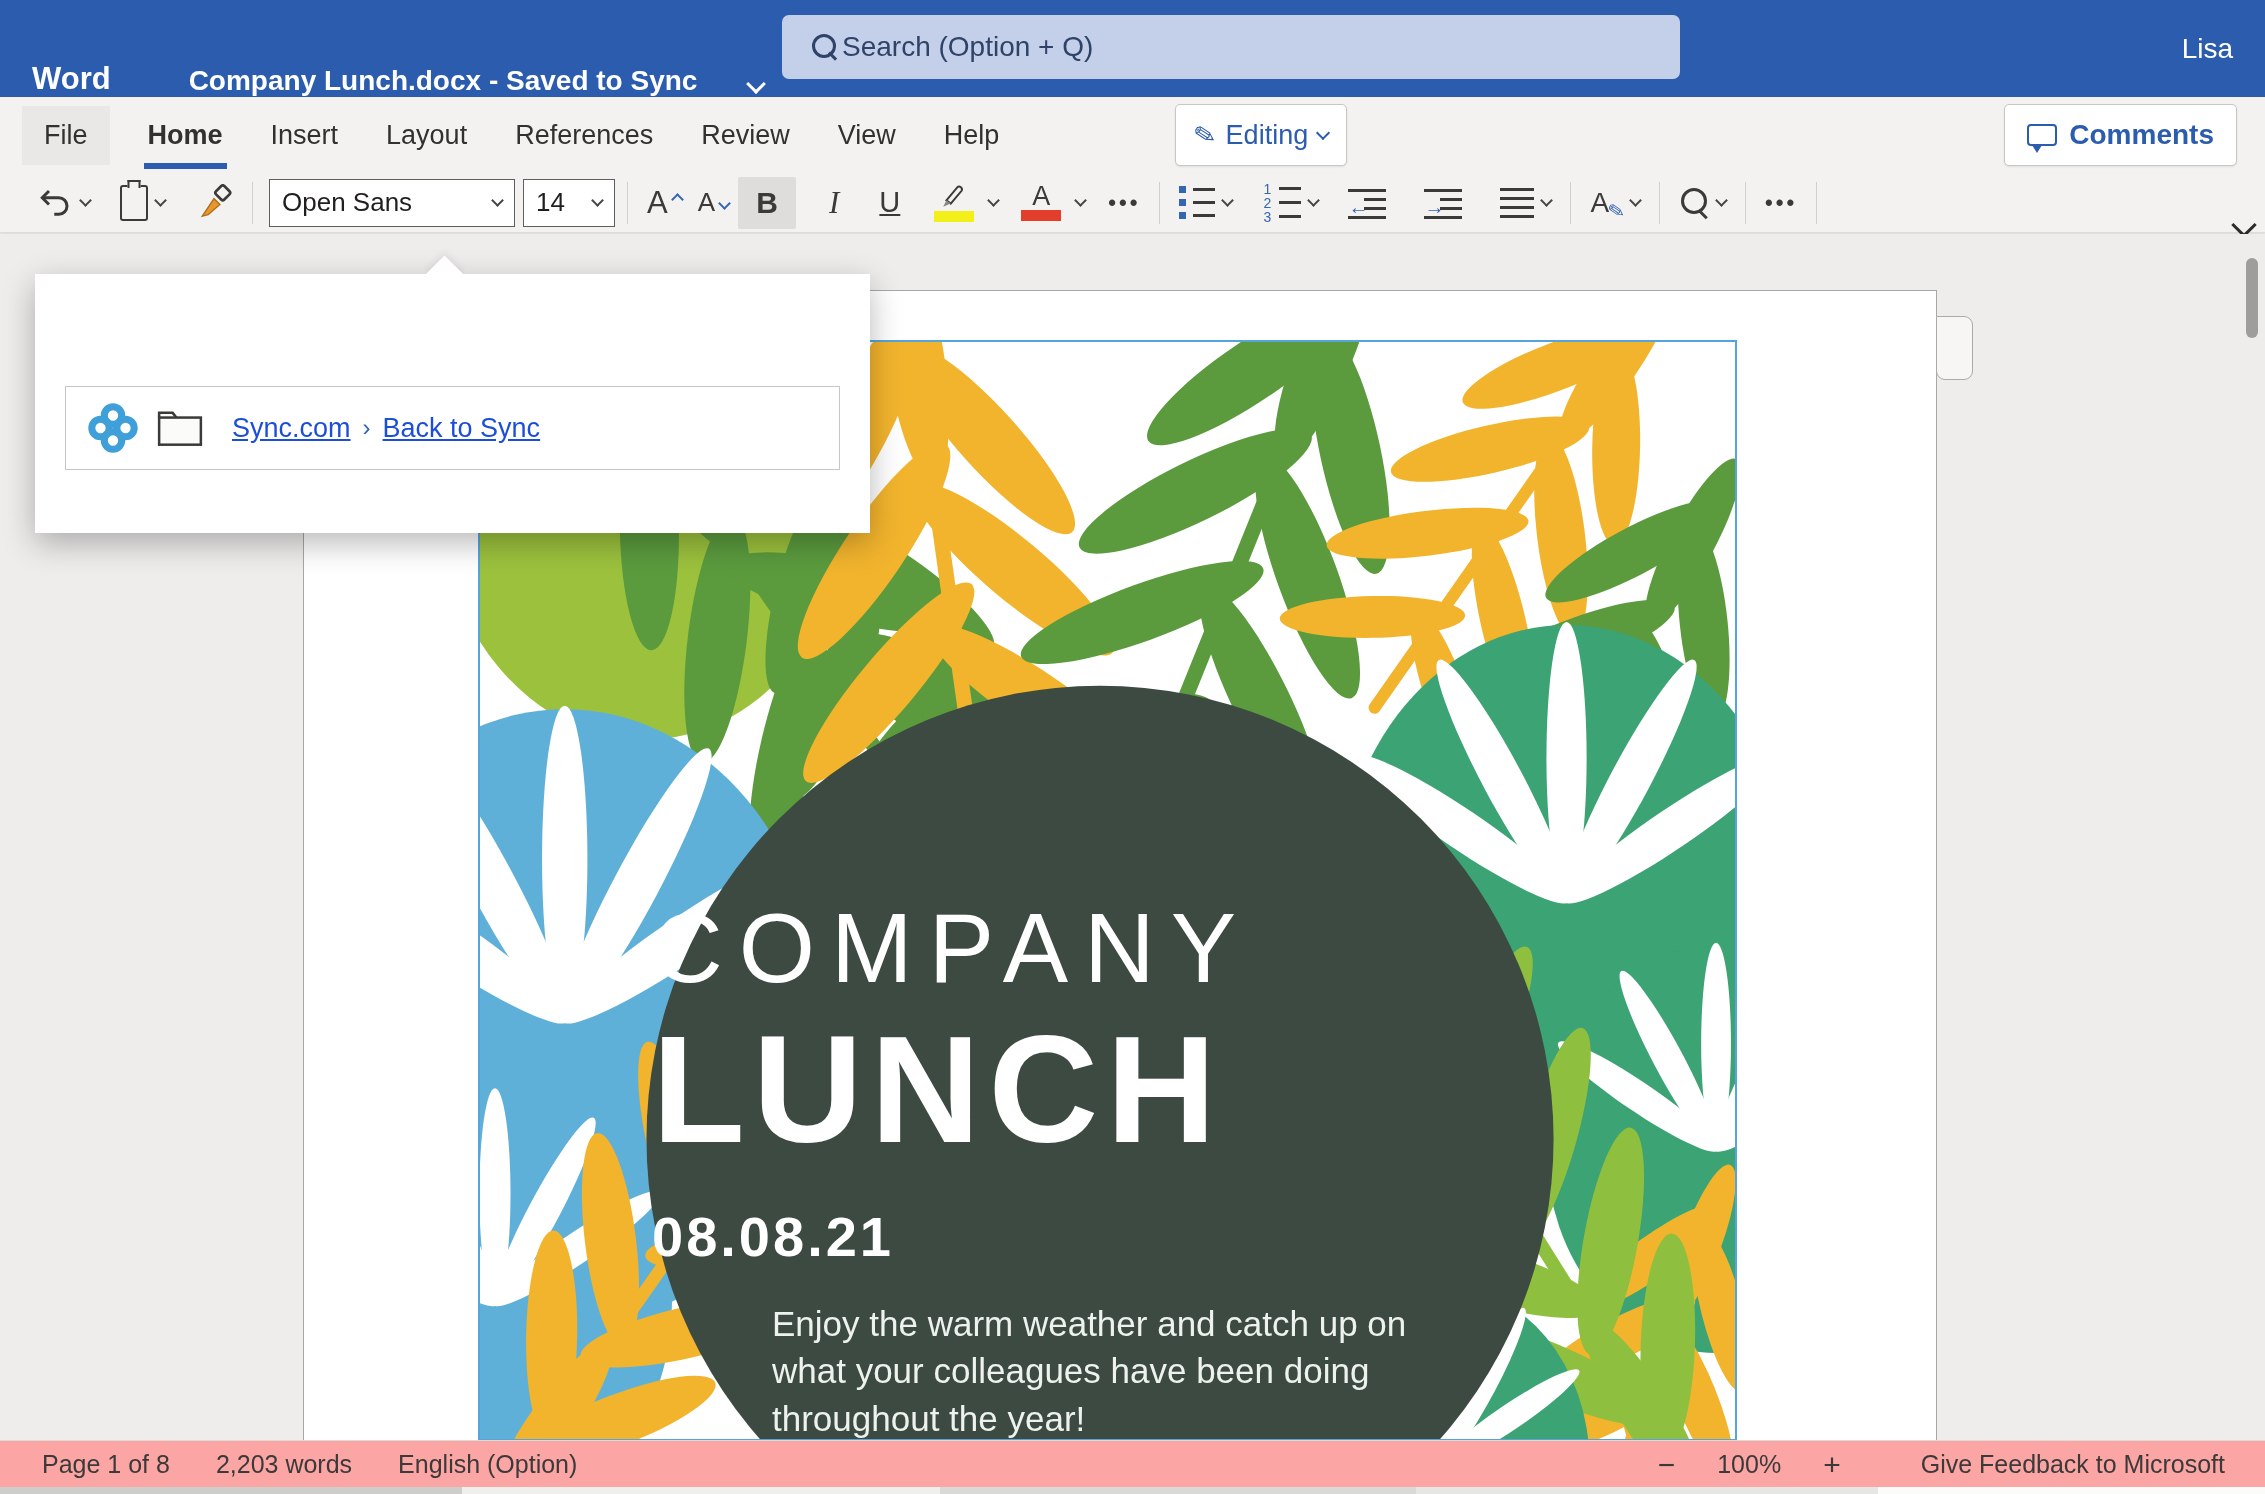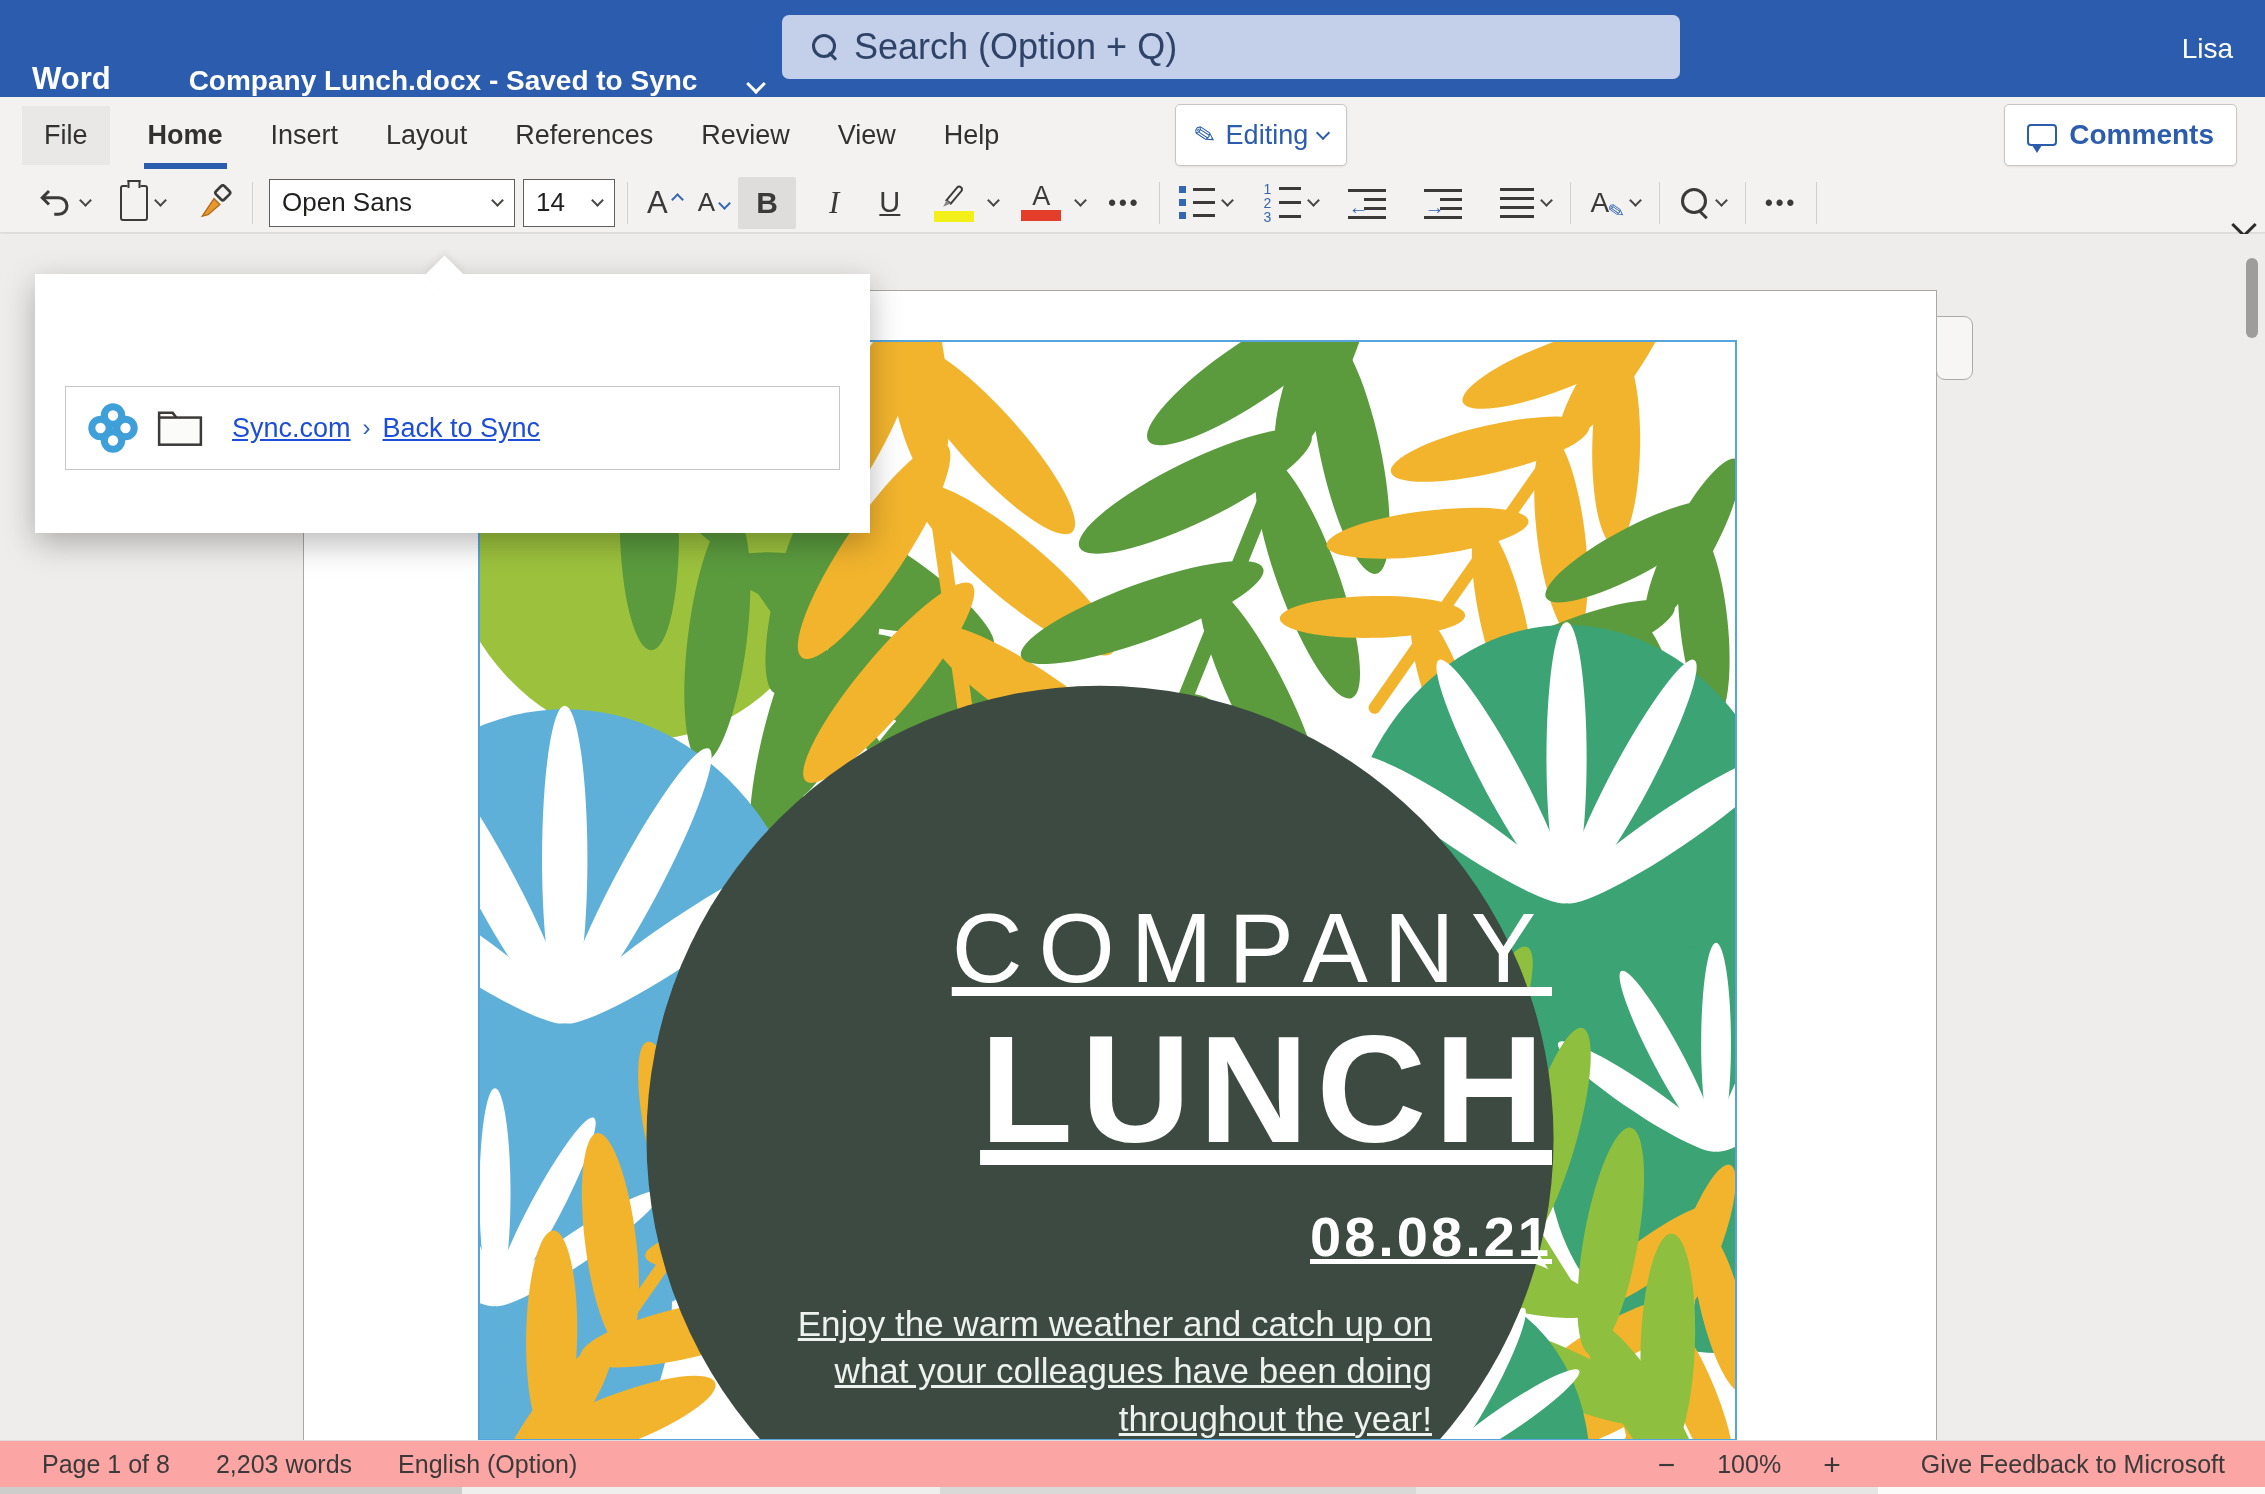--- a/index.html
+++ b/index.html
@@ -8,21 +8,21 @@
 
   
   .titlebar { position:absolute; left:0; top:0; width:2265px; height:97px; background:#2b5cad; display:flex; align-items:flex-end; }
   .app-name { color:#fff; font-size:31px; font-weight:700; margin-left:32px; }
   .doc-title { color:#fff; font-size:28px; font-weight:700; margin-left:78px; }
   .title-chev { display:inline-block; width:14px; height:14px; border-right:3px solid #fff; border-bottom:3px solid #fff; transform:rotate(45deg); margin-left:52px; margin-bottom:6px; }
   .searchbox { position:absolute; left:782px; top:15px; width:898px; height:64px; background:#c4cfe9; border-radius:7px; display:flex; align-items:center; }
   .search-glyph { position:relative; width:26px; height:26px; margin-left:30px; }
   .search-glyph::before { content:''; position:absolute; left:0; top:0; width:18px; height:18px; border:3px solid #2f4368; border-radius:50%; }
   .search-glyph::after { content:''; position:absolute; left:17px; top:17px; width:10px; height:3px; background:#2f4368; transform:rotate(45deg); transform-origin:left center; }
-  .searchbox input { border:none; outline:none; background:transparent; font-family:"Liberation Sans",sans-serif; font-size:36px; color:#701a75; margin-left:16px; width:780px; }
+  .searchbox input { border:none; outline:none; background:transparent; font-family:"Liberation Sans",sans-serif; font-size:28px; color:#701a75; margin-left:4px; width:780px; }
   .searchbox input::placeholder { color:#2f4368; opacity:1; }
   .user-name { position:absolute; right:32px; top:0; height:97px; display:flex; align-items:center; color:#fff; font-size:28px; }
 
   
   .tabrow { position:absolute; left:0; top:97px; width:2265px; height:76px; background:#f3f2f1; display:flex; align-items:center; }
   .tab { font-size:27px; color:#323130; padding:14px 10px; margin-right:28px; position:relative; }
   .tab-file { background:#e9e8e7; margin-left:22px; padding:14px 22px; }
   .tab-active { font-weight:700; }
   .tab-active::after { content:''; position:absolute; left:6px; right:6px; bottom:-4px; height:6px; background:#2b5cad; }
   .editing-btn { position:absolute; left:1175px; top:7px; width:172px; height:62px; background:#fff; border:1px solid #c8c6c4; border-radius:5px; display:flex; align-items:center; justify-content:center; gap:10px; color:#2b5cad; font-size:27px; box-shadow:0 1px 2px rgba(0,0,0,.08); }
@@ -70,21 +70,21 @@
   .mag-icon { position:relative; width:30px; height:30px; }
   .mag-icon::before { content:''; position:absolute; left:2px; top:0; width:20px; height:20px; border:3px solid #3b3a39; border-radius:50%; }
   .mag-icon::after { content:''; position:absolute; left:20px; top:21px; width:11px; height:3px; background:#3b3a39; transform:rotate(45deg); transform-origin:left center; }
   .ribbon-collapse { position:absolute; right:12px; top:216px; width:18px; height:18px; border-right:3px solid #2c2b2a; border-bottom:3px solid #2c2b2a; transform:rotate(45deg); }
 
   
   .canvas { position:absolute; left:0; top:234px; width:2265px; height:1206px; background:#efedec; overflow:hidden; }
   .page { position:absolute; left:303px; top:56px; width:1634px; height:1150px; background:#fff; border:1px solid #a9a7a5; border-bottom:none; }
   .flyer { position:absolute; left:174px; top:49px; width:1259px; height:1101px; border:2px solid #55a4dc; background:#fff; overflow:hidden; }
   .flyer svg.leaves { position:absolute; left:0; top:0; width:100%; height:100%; }
-  .flyer-text { position:absolute; left:172px; width:900px; text-align:right; color:#fff;text-decoration:underline; }
+  .flyer-text { position:absolute; left:172px; width:900px; text-align:left; color:#fff; }
   .f-title1 { top:550px; font-size:98px; letter-spacing:16px; font-weight:400; }
   .f-title2 { top:660px; font-size:152px; font-weight:700; letter-spacing:8px; }
   .f-date { top:862px; font-size:56px; font-weight:700; letter-spacing:3px; }
   .f-desc { top:958px; left:292px; width:660px; font-size:35px; line-height:1.35; color:#eef2ef; }
   .page-tab-btn { position:absolute; left:1936px; top:82px; width:37px; height:64px; background:#f7f6f5; border:1px solid #ababab; border-radius:9px; border-top-left-radius:0; }
   .v-scrollbar-thumb { position:absolute; left:2246px; top:24px; width:12px; height:80px; background:#9e9d9c; border-radius:6px; }
 
   
   .popover { position:absolute; left:35px; top:274px; width:835px; height:259px; background:#fff; box-shadow:0 10px 30px rgba(0,0,0,.28); z-index:50; }
   .popover .arrow { position:absolute; left:396px; top:-13px; width:27px; height:27px; background:#fff; transform:rotate(45deg); box-shadow:-3px -3px 6px rgba(0,0,0,.06); }

